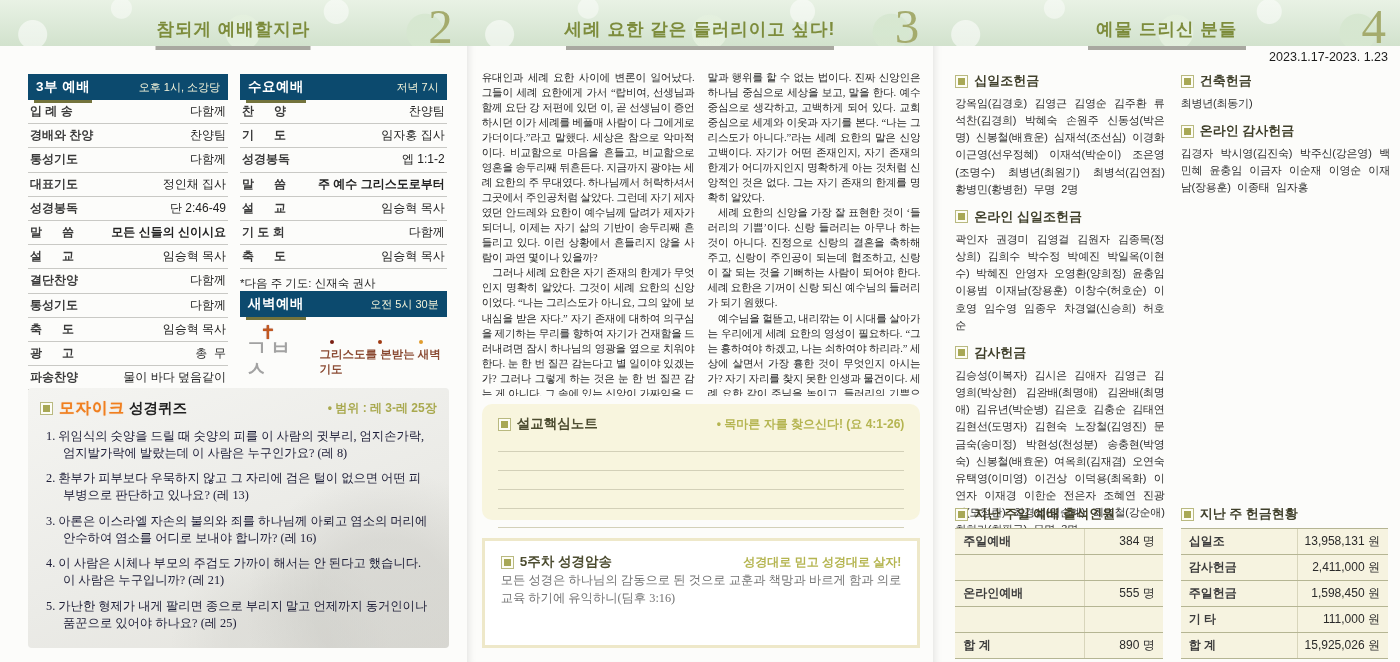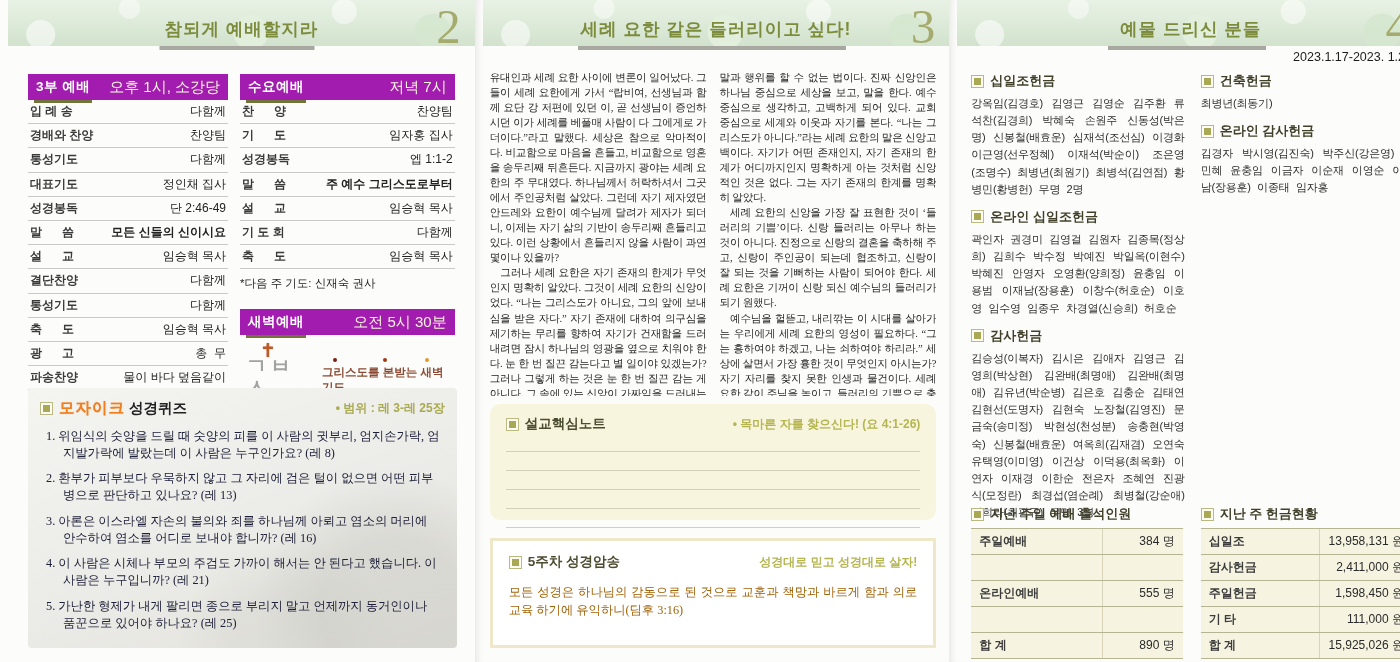--- a/index.html
+++ b/index.html
@@ -1,18 +1,18 @@
 <!DOCTYPE html>
 <html><head>
 <meta charset="utf-8">
 <style>
   html,body{margin:0;padding:0;background:#e8e8e8;}
   .sheet{position:relative;width:1400px;height:662px;margin:0 auto;background:#fcfcfa;
          font-family:"Liberation Sans","DejaVu Sans",sans-serif;display:flex;overflow:hidden;}
-  .page{position:relative;width:466.66px;height:662px;flex:0 0 auto;padding-left:8px;}
+  .page{position:relative;width:466.66px;height:662px;flex:0 0 auto;}
   .page + .page{box-shadow: inset 8px 0 10px -8px rgba(0,0,0,.14);}
 
   
   .band{position:relative;height:46px;
     background-image:
       radial-gradient(circle at 7% 75%, rgba(255,255,255,.55) 0 14px, rgba(255,255,255,0) 15px),
       radial-gradient(circle at 26% 18%, rgba(255,255,255,.45) 0 10px, rgba(255,255,255,0) 11px),
       radial-gradient(circle at 52% 70%, rgba(228,240,222,.9) 0 17px, rgba(228,240,222,0) 18px),
       radial-gradient(circle at 72% 25%, rgba(255,255,255,.5) 0 12px, rgba(255,255,255,0) 13px),
       radial-gradient(circle at 91% 70%, rgba(214,231,208,.9) 0 18px, rgba(214,231,208,0) 19px),
@@ -22,32 +22,32 @@
   .band-underline{position:absolute;top:46px;left:50%;transform:translateX(-50%);
     height:4px;background:#a8a8a0;}
   .u2{width:155px;} .u3{width:268px;} .u4{width:158px;}
   .page-num{position:absolute;top:2px;right:14px;font-family:"Liberation Serif","DejaVu Serif",serif;
     font-size:49px;line-height:1;color:#a4ab6d;font-weight:400;}
 
   
   .p2-body{position:absolute;top:74px;left:28px;right:20px;display:flex;gap:12px;}
   .colL{width:200px;flex:0 0 auto;}
   .colR{flex:1;min-width:0;}
-  .svc-head{position:relative;height:26px;background:#a21caf;display:flex;
+  .svc-head{position:relative;height:26px;background:#0c4a6e;display:flex;
     align-items:center;justify-content:space-between;padding:0 8px;}
   .svc-head .t{position:relative;color:#ffffff;font-weight:bold;font-size:13.5px;letter-spacing:.5px;}
   .svc-head .t::after{content:"";position:absolute;left:-2px;right:-2px;bottom:-7px;height:3px;background:#73733c;}
-  .svc-head .time{color:#f4f4da;font-size:15px;}
+  .svc-head .time{color:#f4f4da;font-size:11px;}
   .svc-row{display:flex;align-items:center;justify-content:space-between;height:23.2px;
     border-bottom:1px solid #c9c9c5;font-size:12px;padding:0 2px;}
   .svc-label{color:#3a3a3a;font-weight:bold;white-space:pre;}
   .svc-value{color:#222;text-align:right;white-space:pre;}
   .svc-row.em .svc-value{font-weight:bold;}
   .svc-note{margin-top:7px;font-size:11.5px;color:#222;}
-  .dawn-band{margin-top:18px;justify-content:space-between;}
+  .dawn-band{justify-content:space-between;}
   .dawn-logo{position:relative;margin-top:20px;padding-left:6px;display:flex;align-items:flex-end;gap:10px;}
   .gbs{color:#a2a2a2;font-weight:bold;font-size:21px;letter-spacing:3px;line-height:1;}
   .cross{position:absolute;top:-16px;left:20px;color:#c2571f;font-size:19px;font-weight:bold;
     text-shadow:0 0 1px #7a1f12;}
   .slogan{position:relative;color:#8a4a33;font-size:11.5px;font-weight:bold;padding-bottom:2px;}
   .dot{position:absolute;width:4px;height:4px;border-radius:50%;}
   .dot1{background:#7a1f12;top:-7px;left:8%;}
   .dot2{background:#a03a12;top:-7px;left:46%;}
   .dot3{background:#e09c2d;top:-7px;left:78%;}
   .dawn-note{margin-top:12px;font-size:11.5px;color:#222;}
@@ -83,22 +83,22 @@
   .sermon p{margin:0;}
   .sermon p.ind{text-indent:1em;}
   .notebox{position:absolute;top:404px;left:15px;right:13px;height:116px;background:#f8f5de;
     border-radius:10px;padding:11px 16px 8px;box-sizing:border-box;}
   .boxhead{display:flex;align-items:flex-end;justify-content:space-between;}
   .boxtitle{color:#4c4c30;font-weight:bold;font-size:13.5px;display:flex;align-items:center;}
   .boxsub{color:#b5b551;font-weight:bold;font-size:12px;}
   .rule{border-bottom:1px solid #d3d0b8;height:18px;}
   .membox{position:absolute;top:538px;left:15px;right:13px;height:110px;background:#fff;
     border:3px solid #eee8c9;padding:12px 16px;box-sizing:border-box;}
-  .memverse{margin-top:12px;font-family:"Liberation Serif","DejaVu Serif",serif;
-    font-size:12.3px;line-height:1.5;color:#a16207;text-align:justify;}
+  .memverse{font-family:"Liberation Serif","DejaVu Serif",serif;
+    font-size:12.3px;line-height:1.5;color:#737373;text-align:justify;}
 
   
   .date-row{position:absolute;top:50px;right:12px;font-size:12.5px;color:#1c1c1c;}
   .p4-cols{position:absolute;top:72px;left:22px;right:10px;display:flex;gap:16px;}
   .p4-col{flex:1;min-width:0;}
   .sec{margin-bottom:10px;}
   .sec-title{color:#3f3f2a;font-weight:bold;font-size:13px;display:flex;align-items:center;margin-bottom:5px;}
   .names{font-size:11px;color:#2d2d2d;line-height:1.56;text-align:justify;word-spacing:3.5px;letter-spacing:-0.2px;}
   .p4-tables{position:absolute;left:22px;right:12px;top:505px;display:flex;gap:18px;}
   .mini{flex:1;min-width:0;}

